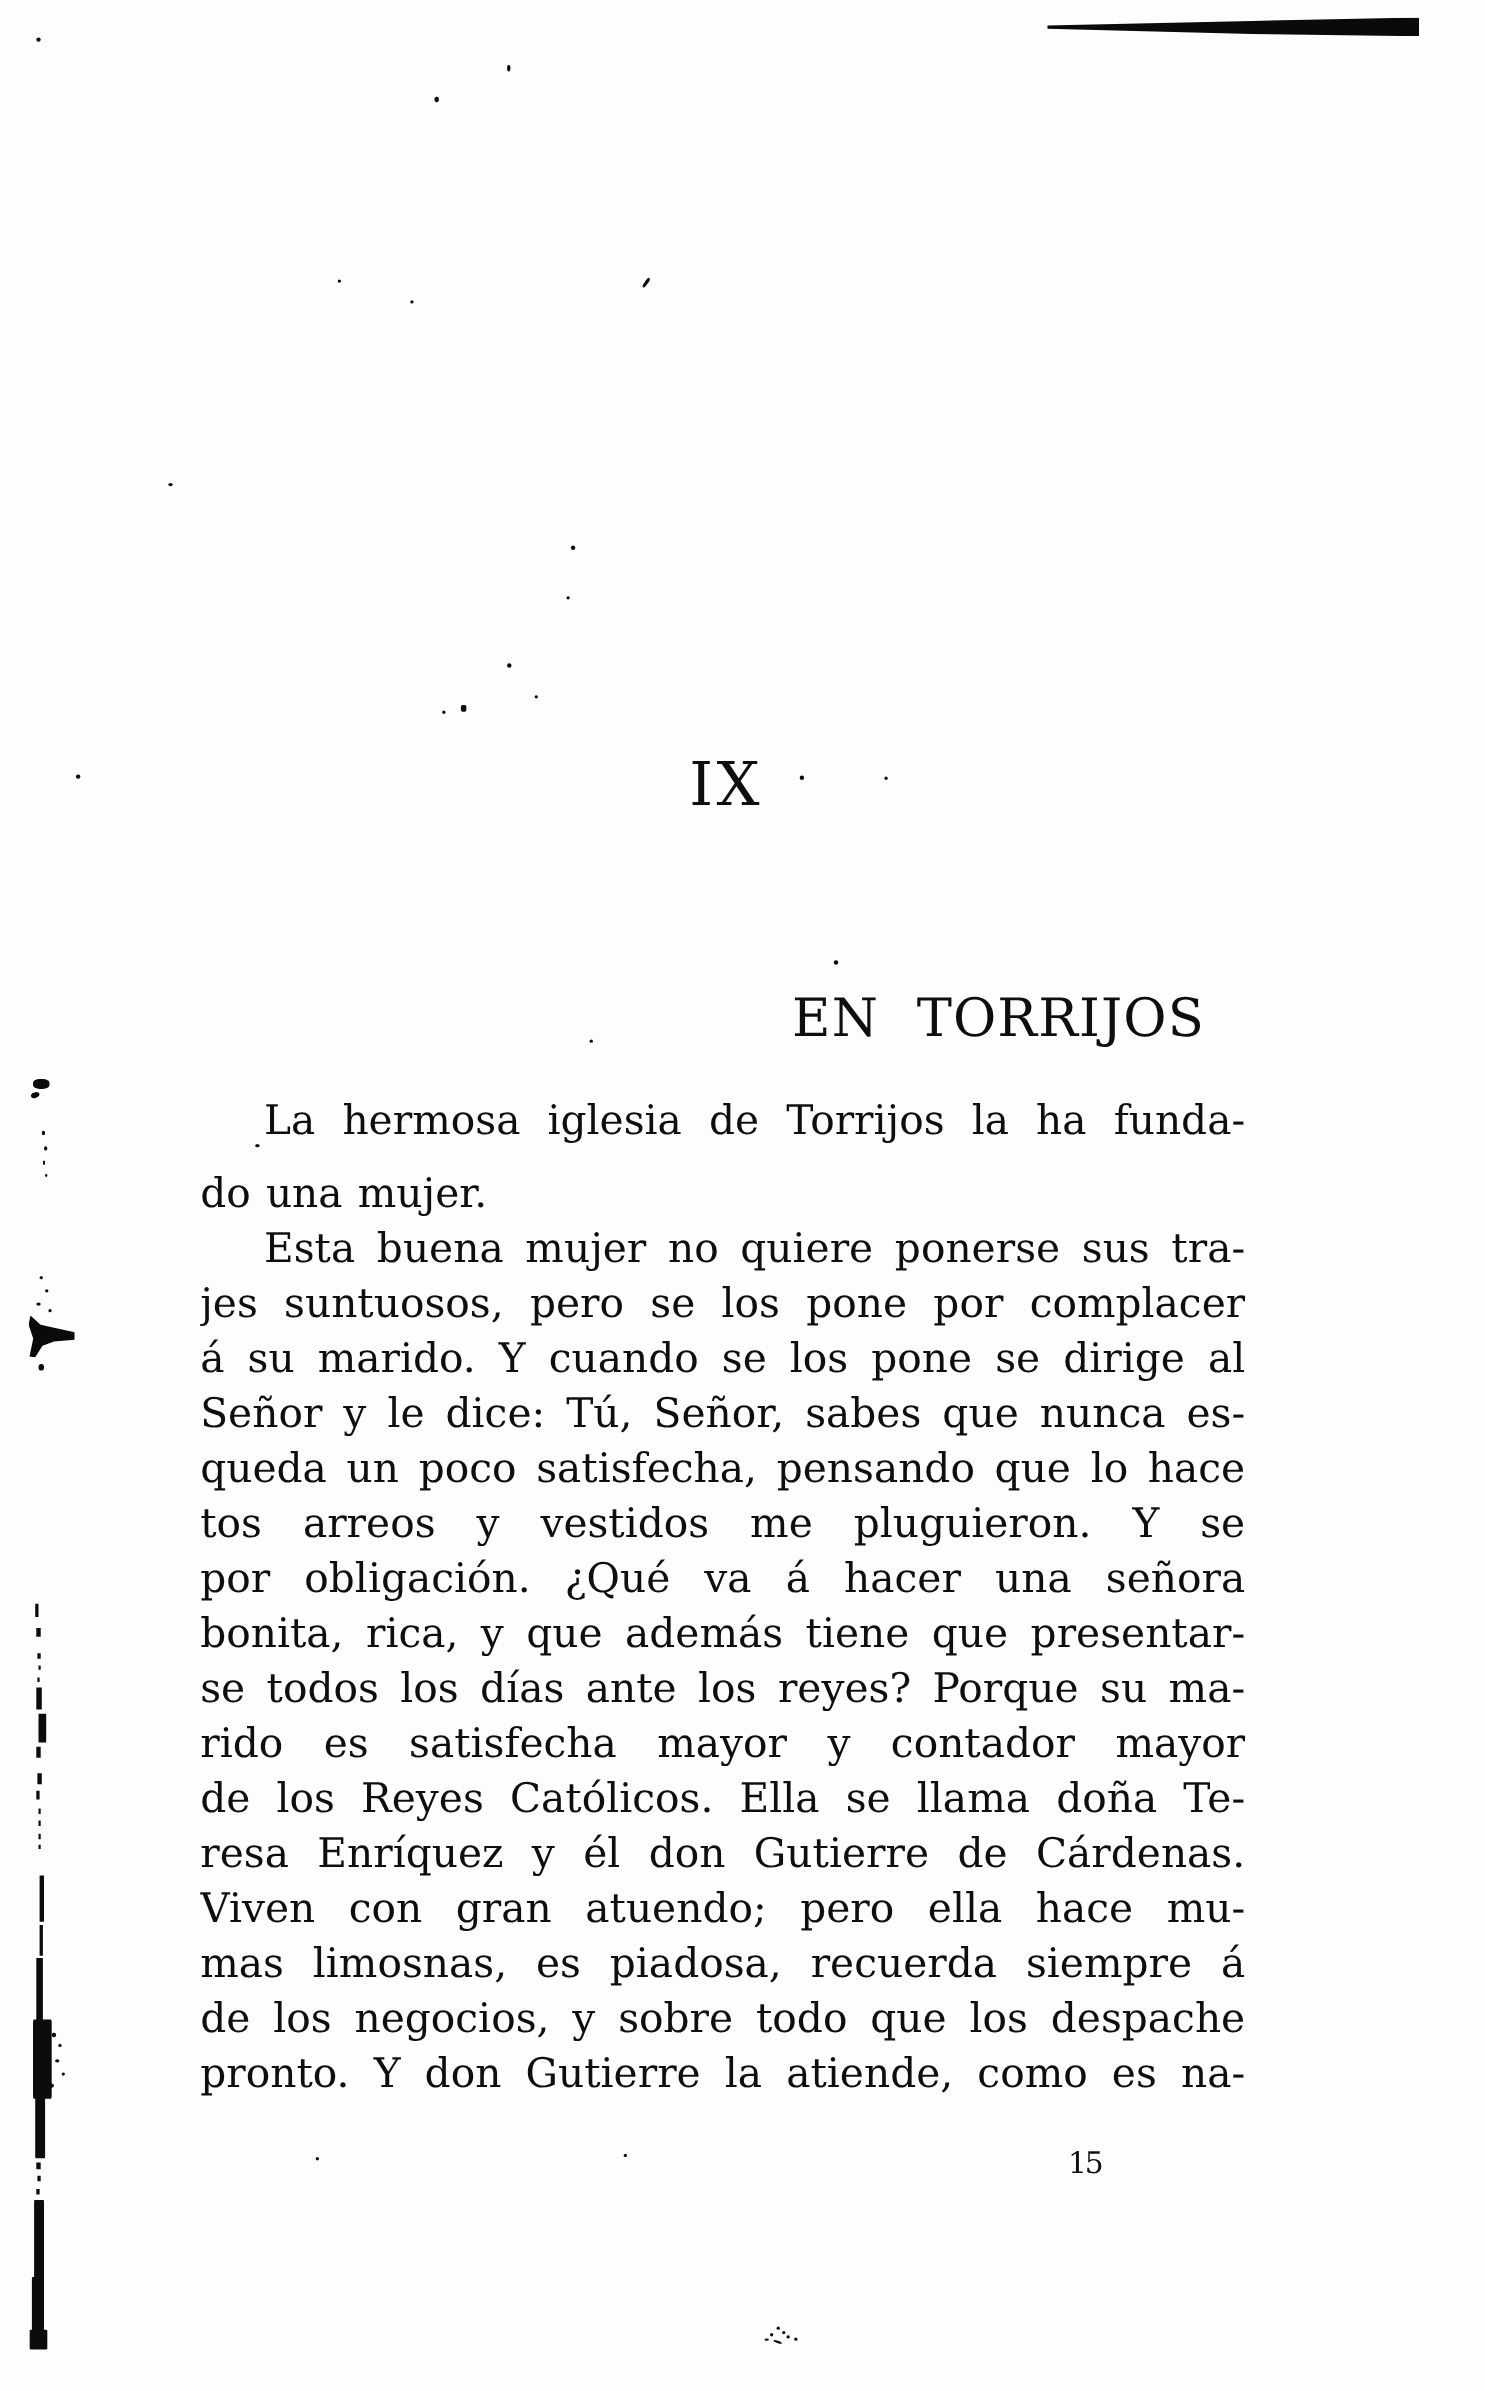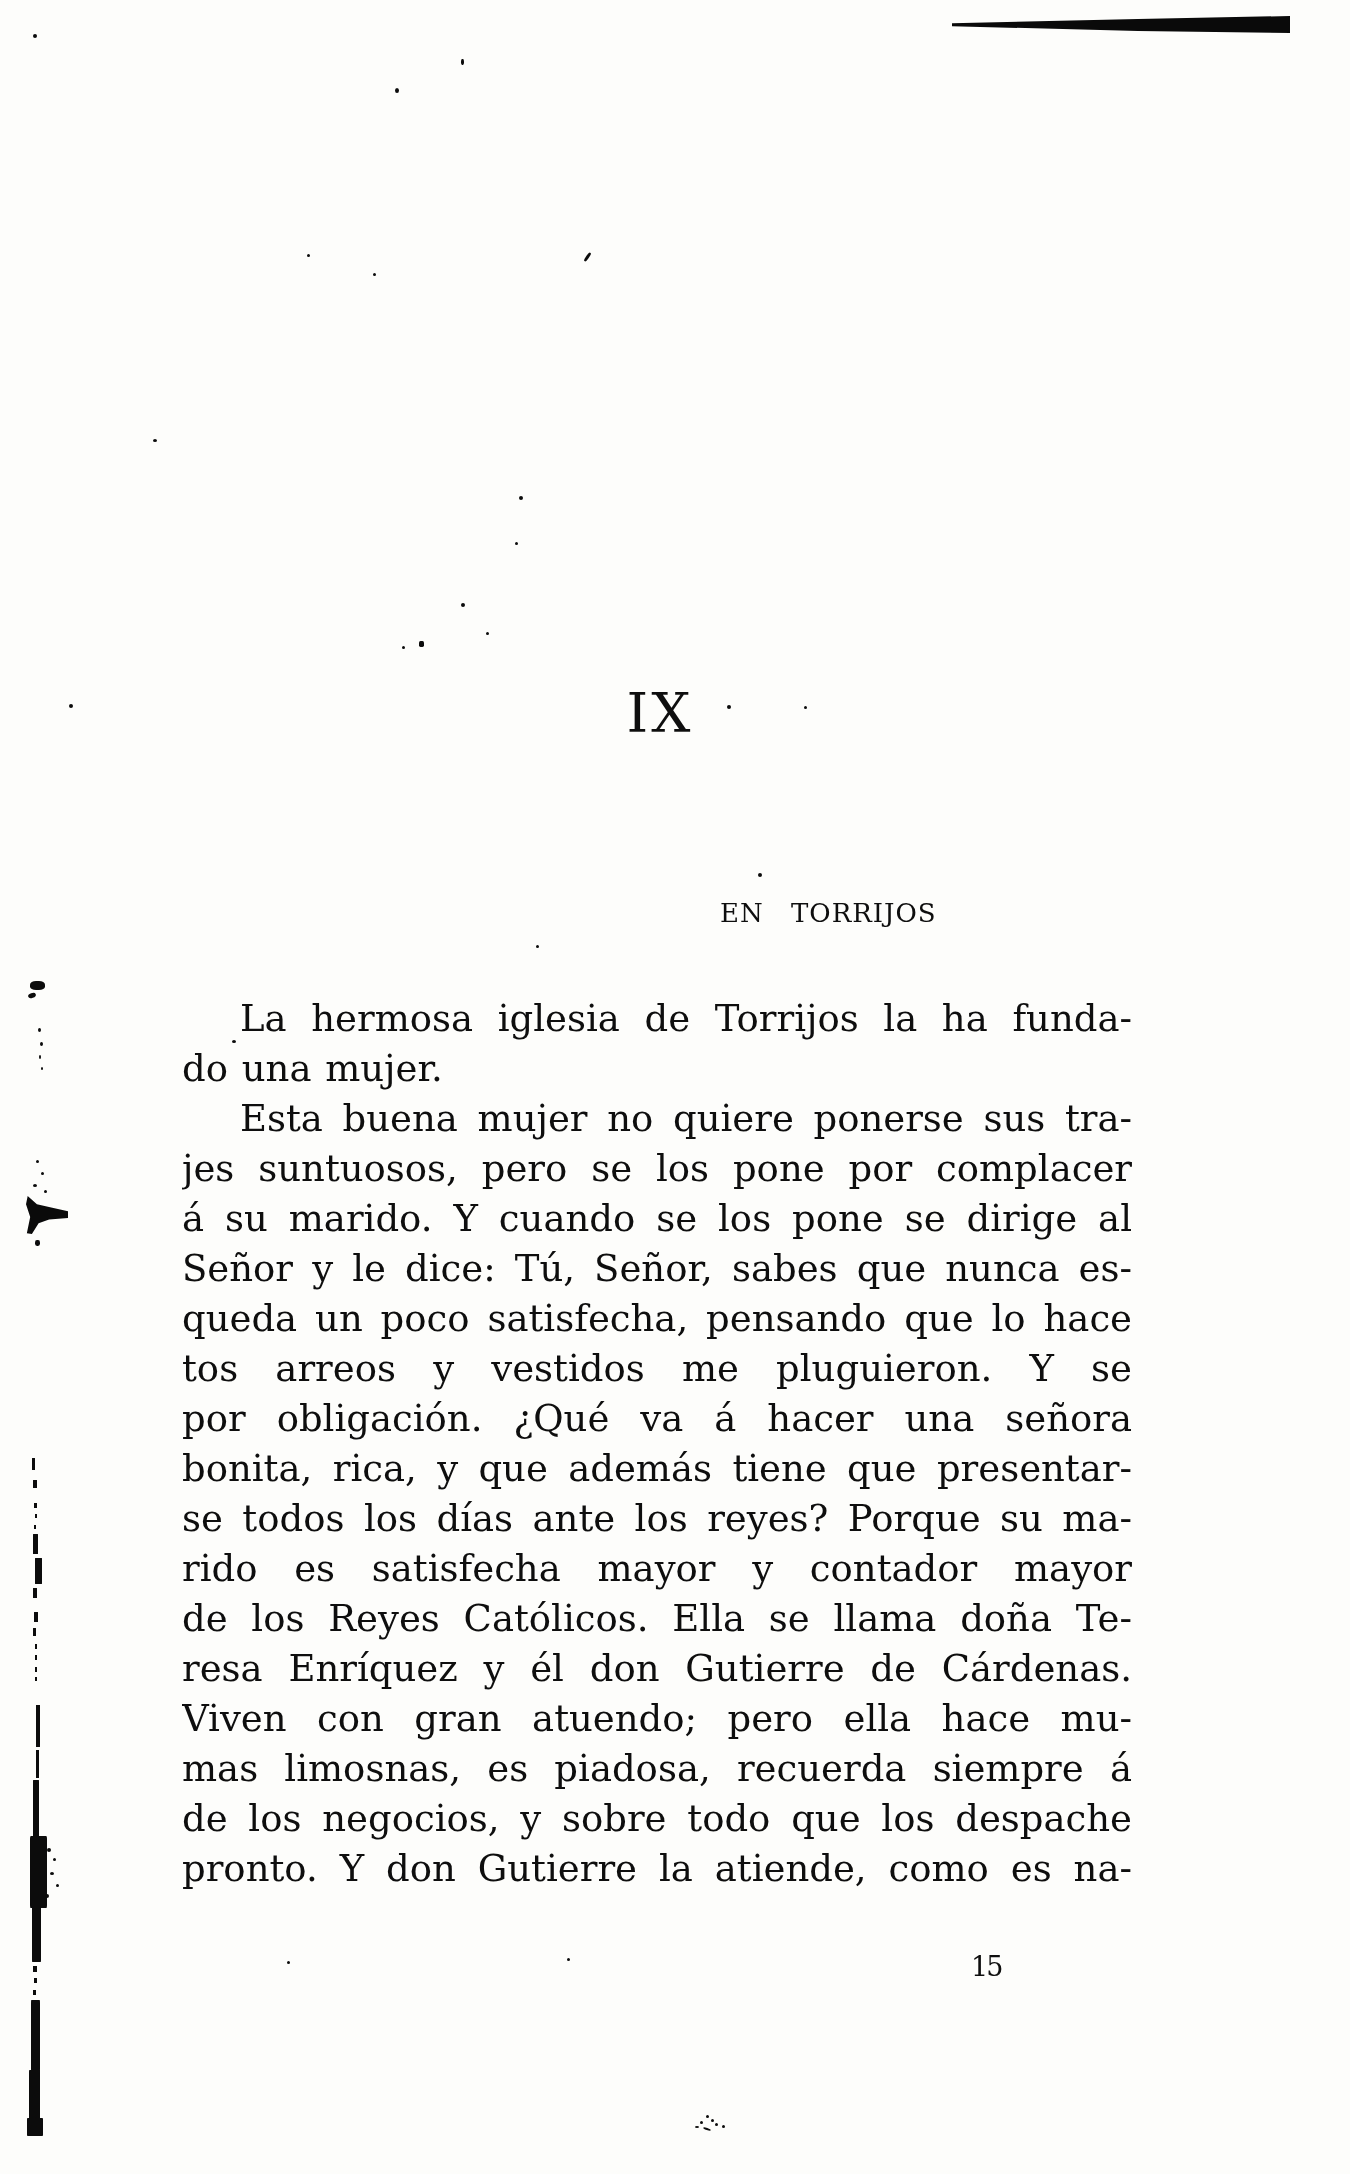--- a/index.html
+++ b/index.html
@@ -18,35 +18,35 @@
     background:#0a0a0a;
     clip-path:polygon(0 42%,55% 18%,100% 0,100% 100%,55% 88%,0 60%);
   }
   .chapter-number{
     position:absolute;left:185px;top:681px;width:950px;
     text-align:center;
     font-size:55px;letter-spacing:3px;
   }
   .section-title{
     position:absolute;left:720px;top:898px;
-    font-size:26px;letter-spacing:1px;word-spacing:18px;
+    font-size:48px;letter-spacing:1px;word-spacing:18px;
     white-space:nowrap;
   }
   .text-block{
     position:absolute;left:182px;top:994px;width:950px;
     font-size:37px;
   }
   .line{
     height:50px;line-height:50px;
     text-align:justify;text-align-last:justify;
     overflow:hidden;
     word-spacing:2px;
   }
   .line.indent{padding-left:58px;}
-  .line.nojust{text-align:left;text-align-last:left;}
+  .line.nojust{text-align:left;text-align-last:left;margin-top:16px;}
   .it{}
   .page-number{
     position:absolute;left:971px;top:1951px;
     font-size:27px;letter-spacing:-2px;
   }
   .artifact-layer{position:absolute;left:0;top:0;width:100%;height:100%;pointer-events:none;}
   .mark{position:absolute;background:#0c0c0c;}
   
   .arrow-blob{
     position:absolute;left:26px;top:1196px;width:42px;height:38px;

